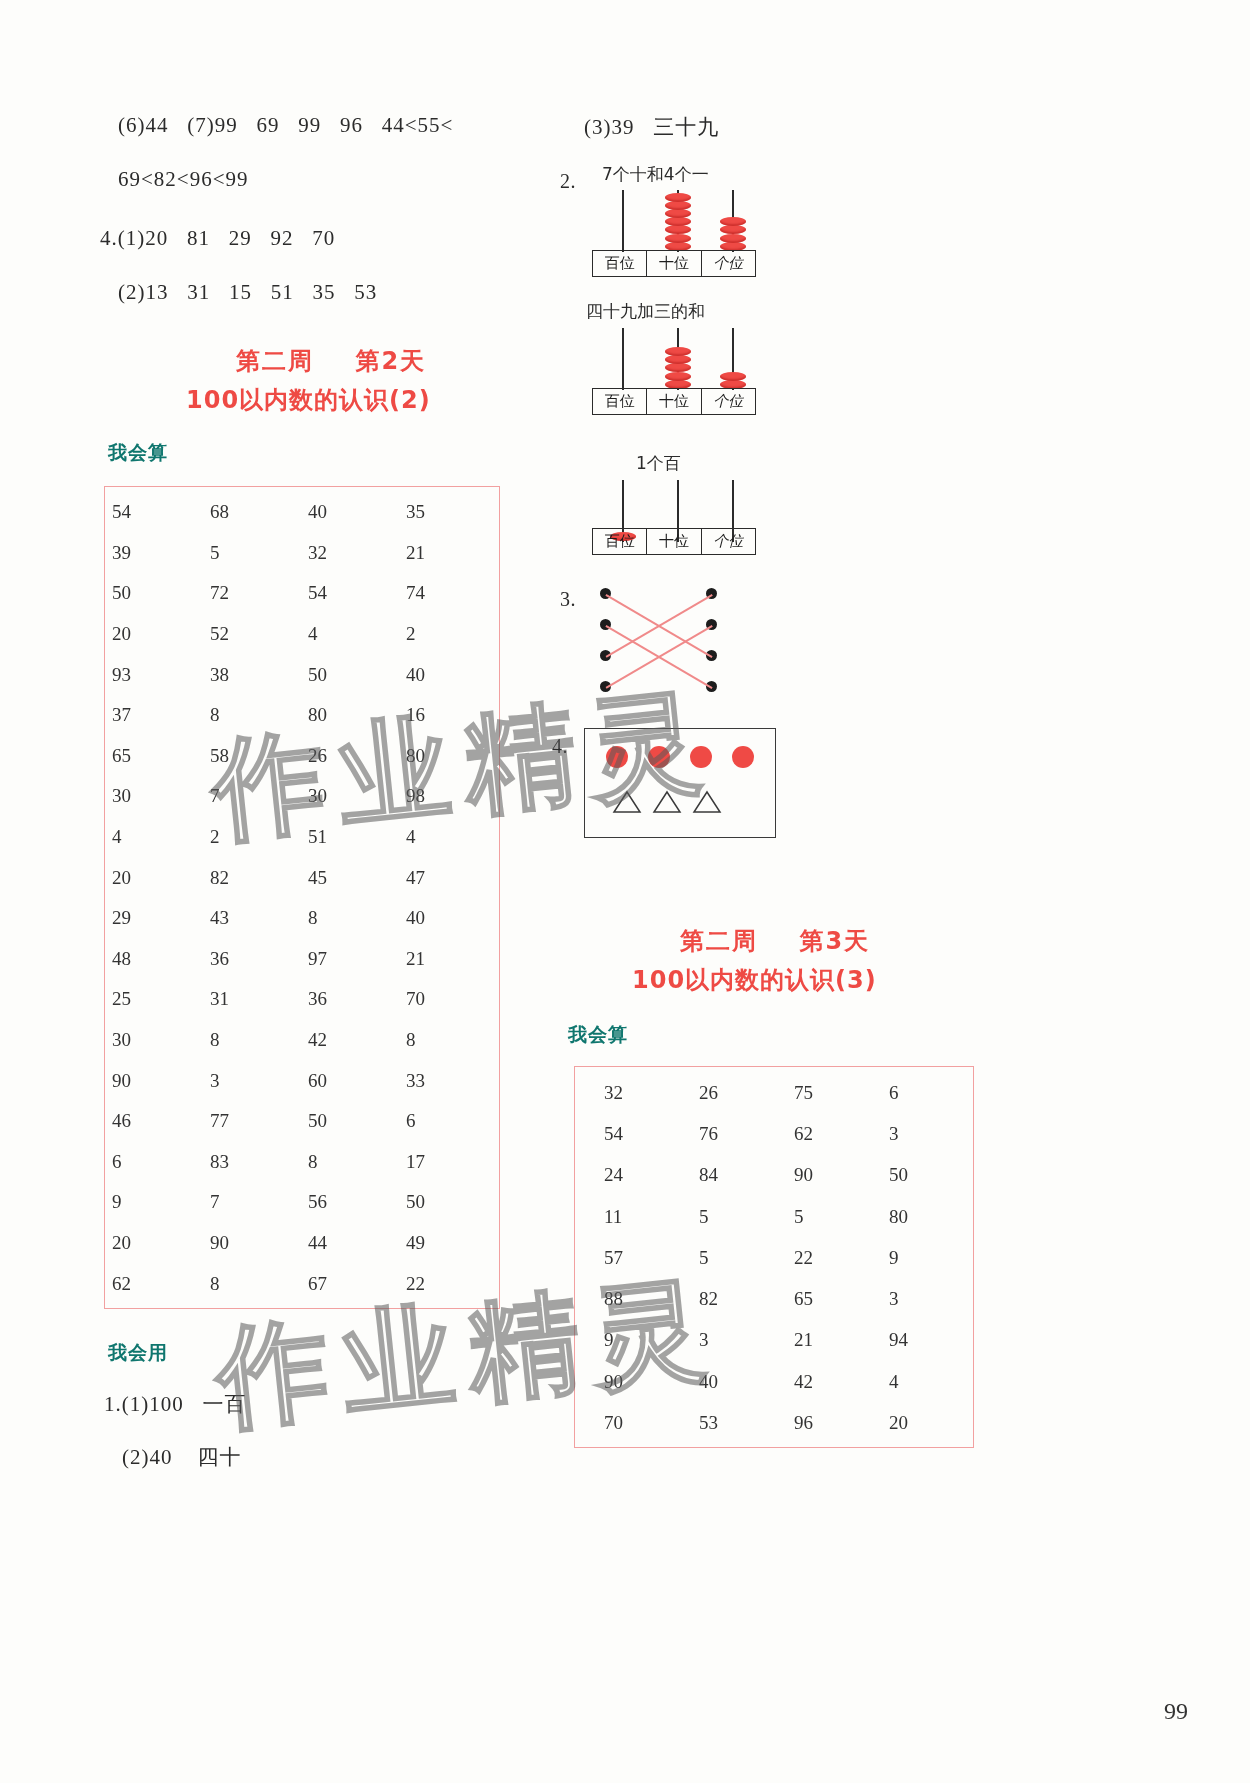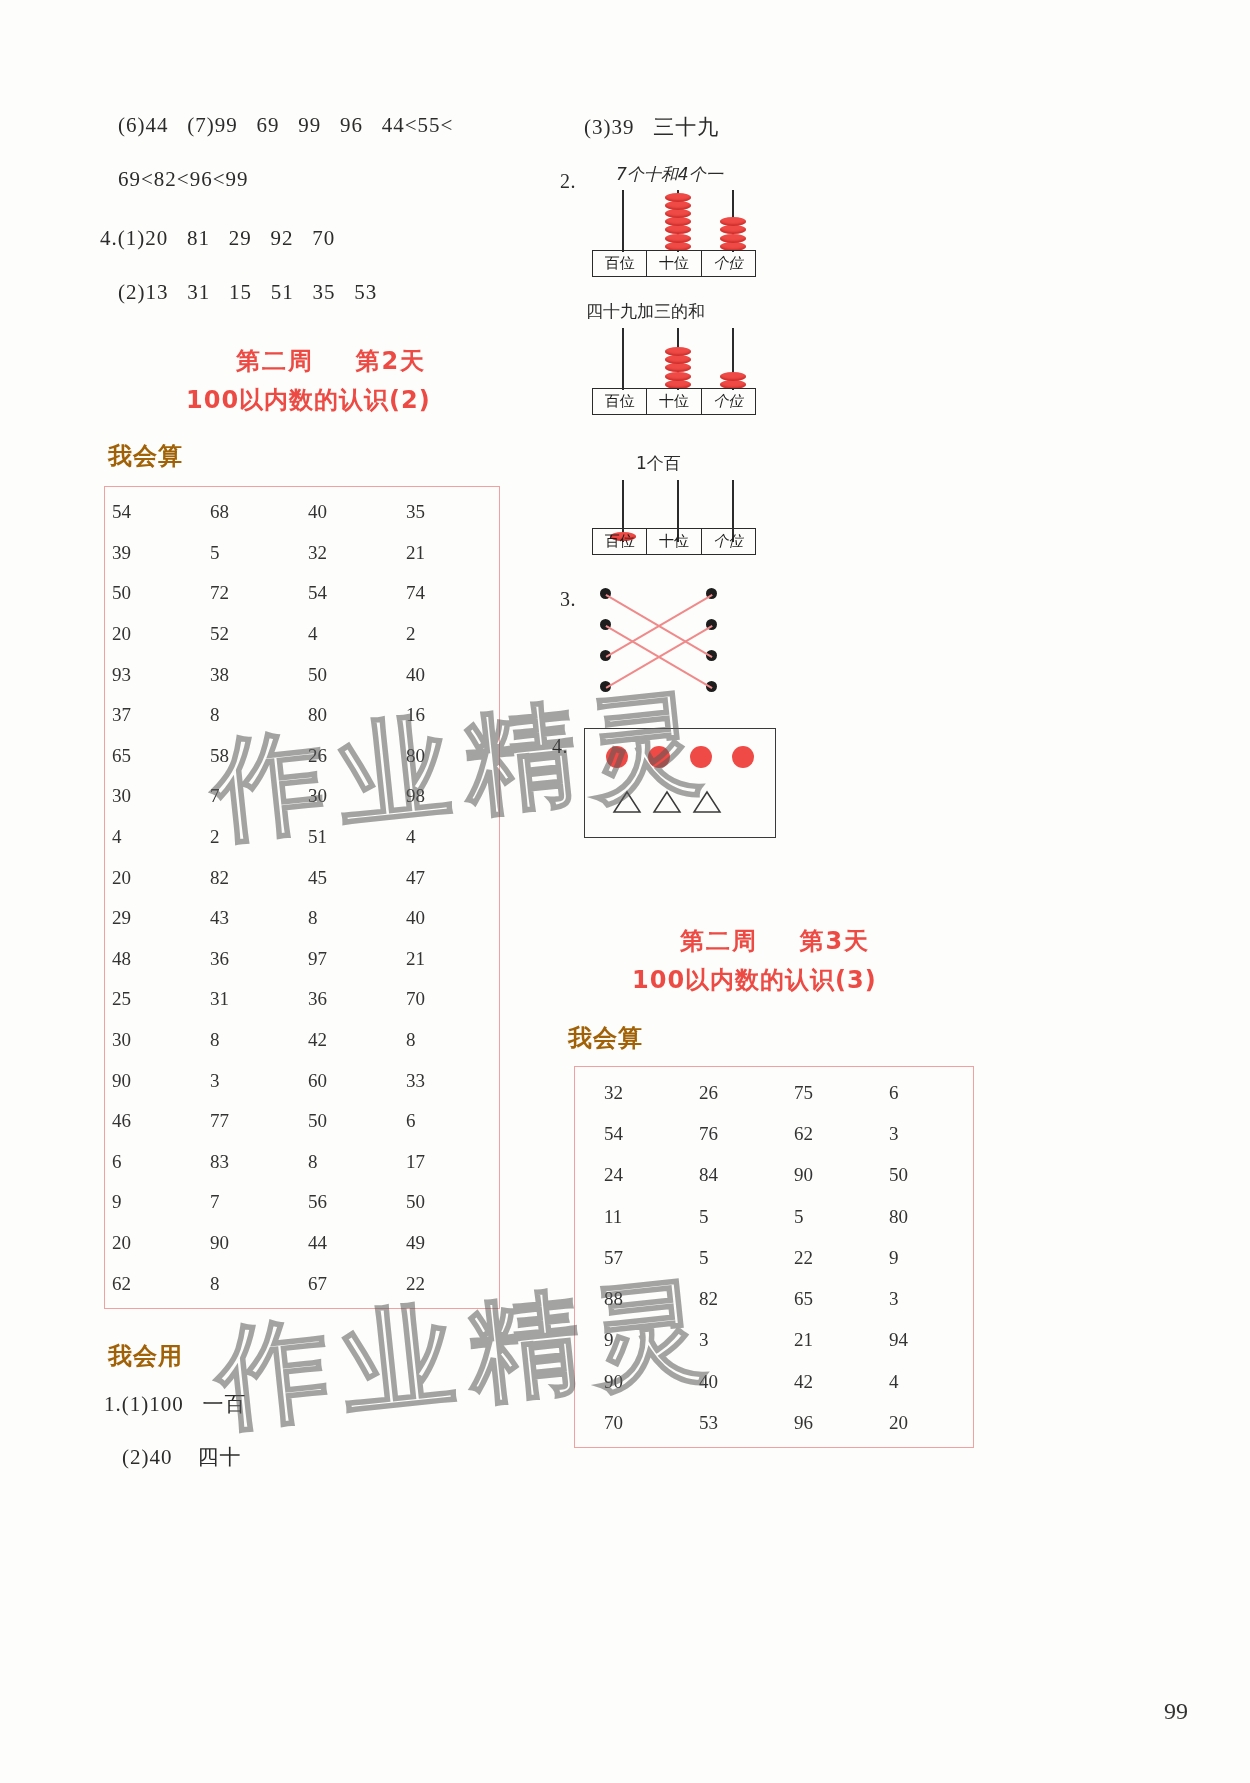--- a/index.html
+++ b/index.html
@@ -22,24 +22,24 @@
     white-space:pre;
     letter-spacing:0.5px;
   }
   .redhdr{
     color:#ee4a44;
     font-family:"DejaVu Sans", sans-serif;
     font-weight:600;
     letter-spacing:2px;
   }
   .sechdr{
-    color:#a16207;
+    color:#0f766e;
     font-family:"DejaVu Sans", sans-serif;
     font-weight:700;
-    font-size:24px;
+    font-size:19px;
     letter-spacing:1px;
   }
   
   #left-col{position:absolute;left:0;top:0;width:560px;height:1783px;}
   .line{position:absolute;white-space:pre;text-align:center;}
 
   
   .ansbox{
     position:absolute;
     border:1.4px solid #f2a0a0;
@@ -237,21 +237,21 @@
     <div class="line txt" style="left:122px;top:1443px;font-size:21px;letter-spacing:1px;">(2)40    四十</div>
   </div>
 
   <div id="right-col">
 
     <div class="line txt" style="left:24px;top:113px;font-size:21px;letter-spacing:1px;">(3)39   三十九</div>
 
     <div class="line txt" style="left:0px;top:170px;font-size:20px;">2.</div>
 
     <div class="abacus">
-      <div class="ab-label" style="left:56px;top:163px;font-style:italic;">7个十和4个一</div>
+      <div class="ab-label" style="left:42px;top:163px;">7个十和4个一</div>
       <div class="ab-rods" id="ab1-rods" style="left:36px;top:190px;width:180px;height:62px;">
           <div class="rod" style="left: 26px; top: 0px; height: 62px;"></div>
           <div class="rod" style="left: 81px; top: 0px; height: 62px;"></div>
           <div class="bead" style="left: 69px; top: 51.8px;"></div>
           <div class="bead" style="left: 69px; top: 43.6px;"></div>
           <div class="bead" style="left: 69px; top: 35.4px;"></div>
           <div class="bead" style="left: 69px; top: 27.2px;"></div>
           <div class="bead" style="left: 69px; top: 19px;"></div>
           <div class="bead" style="left: 69px; top: 10.8px;"></div>
           <div class="bead" style="left: 69px; top: 2.6px;"></div>

